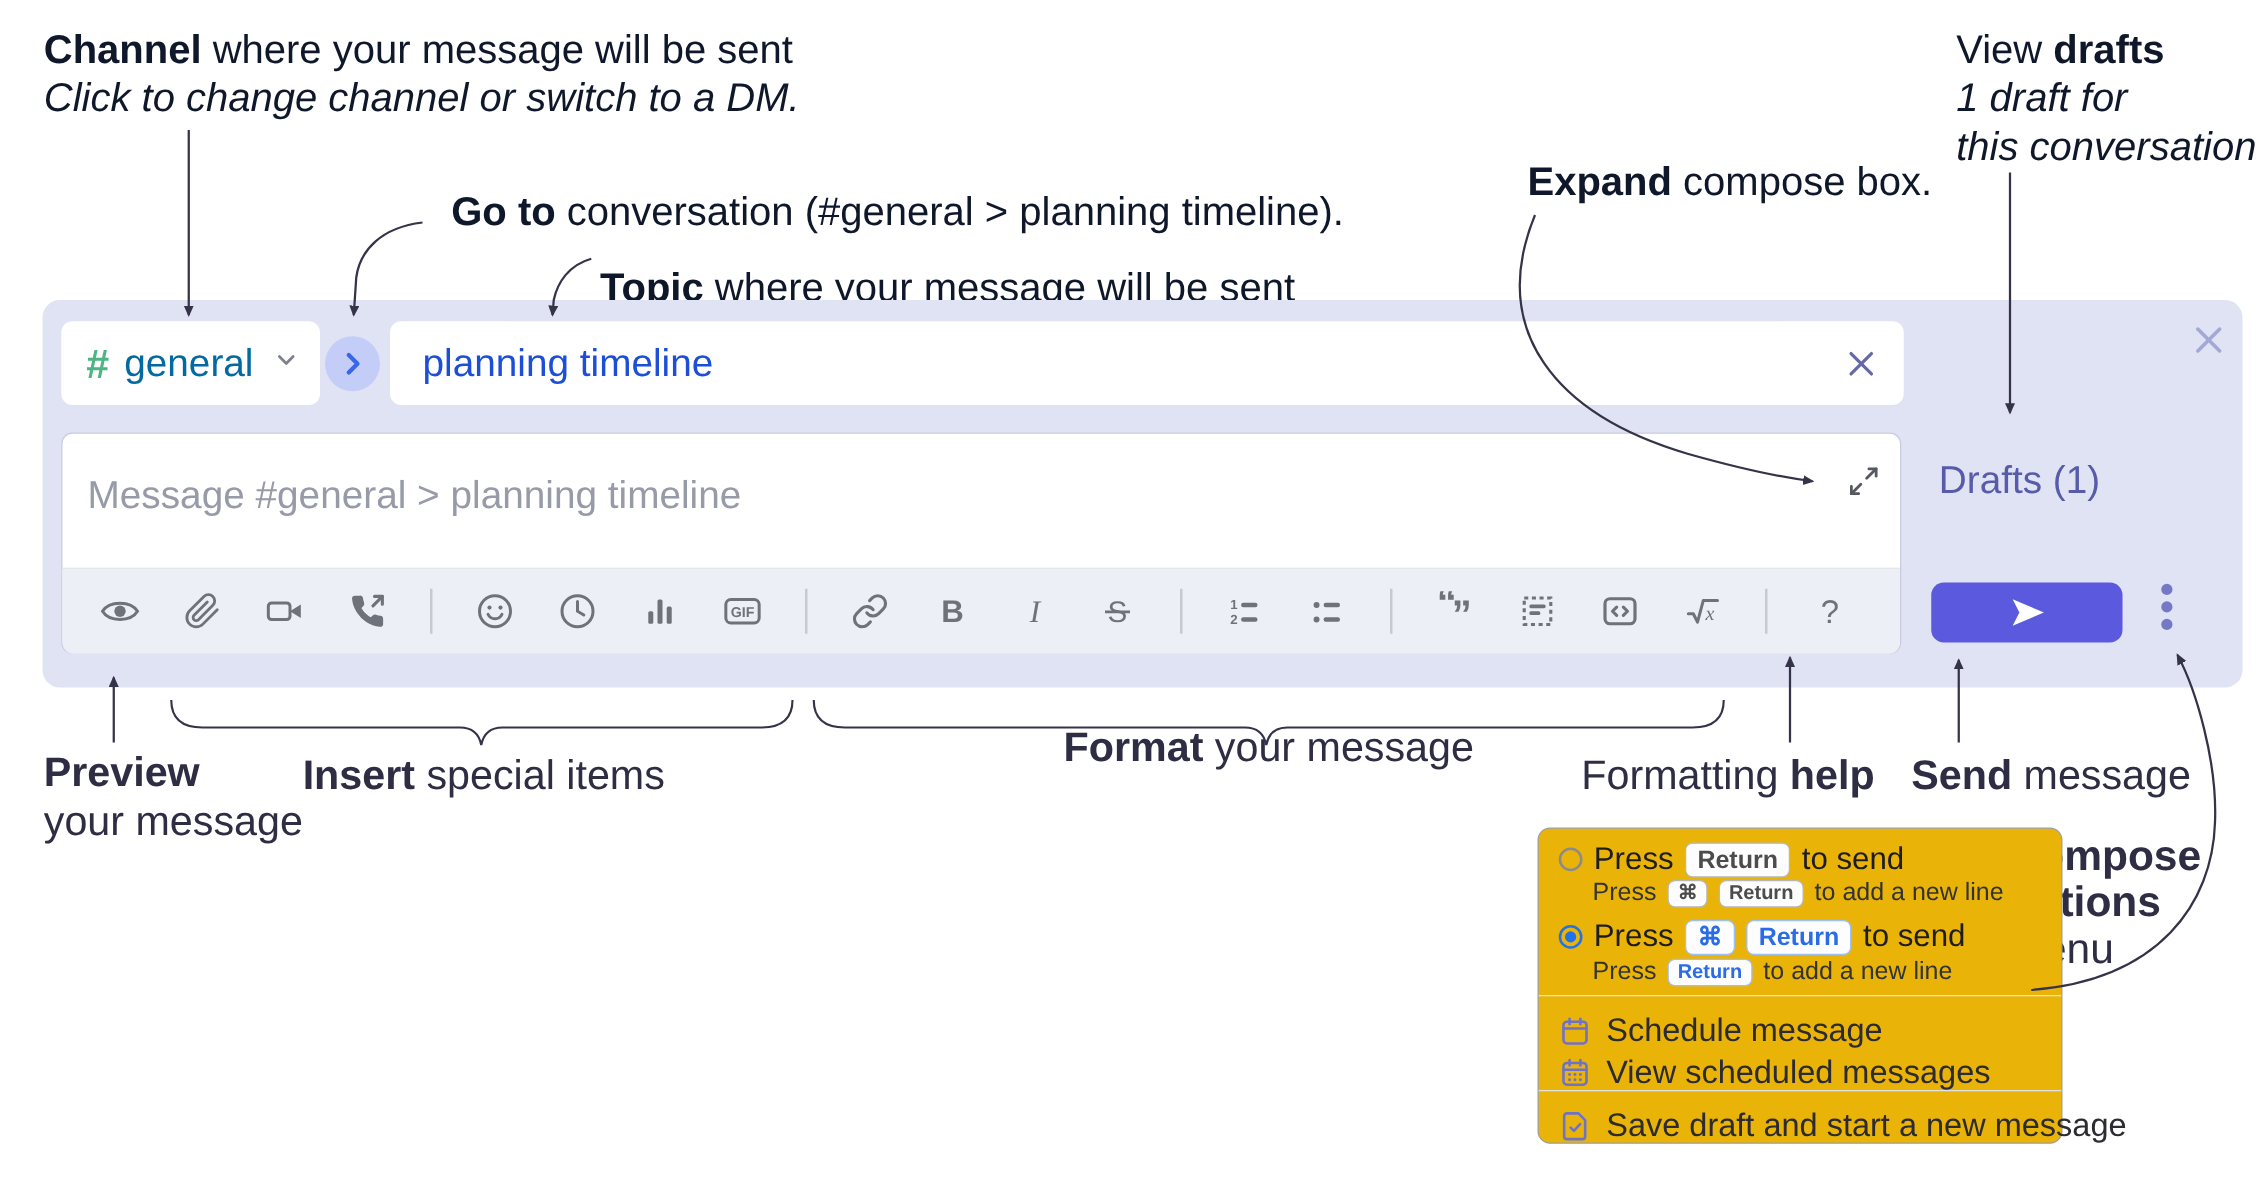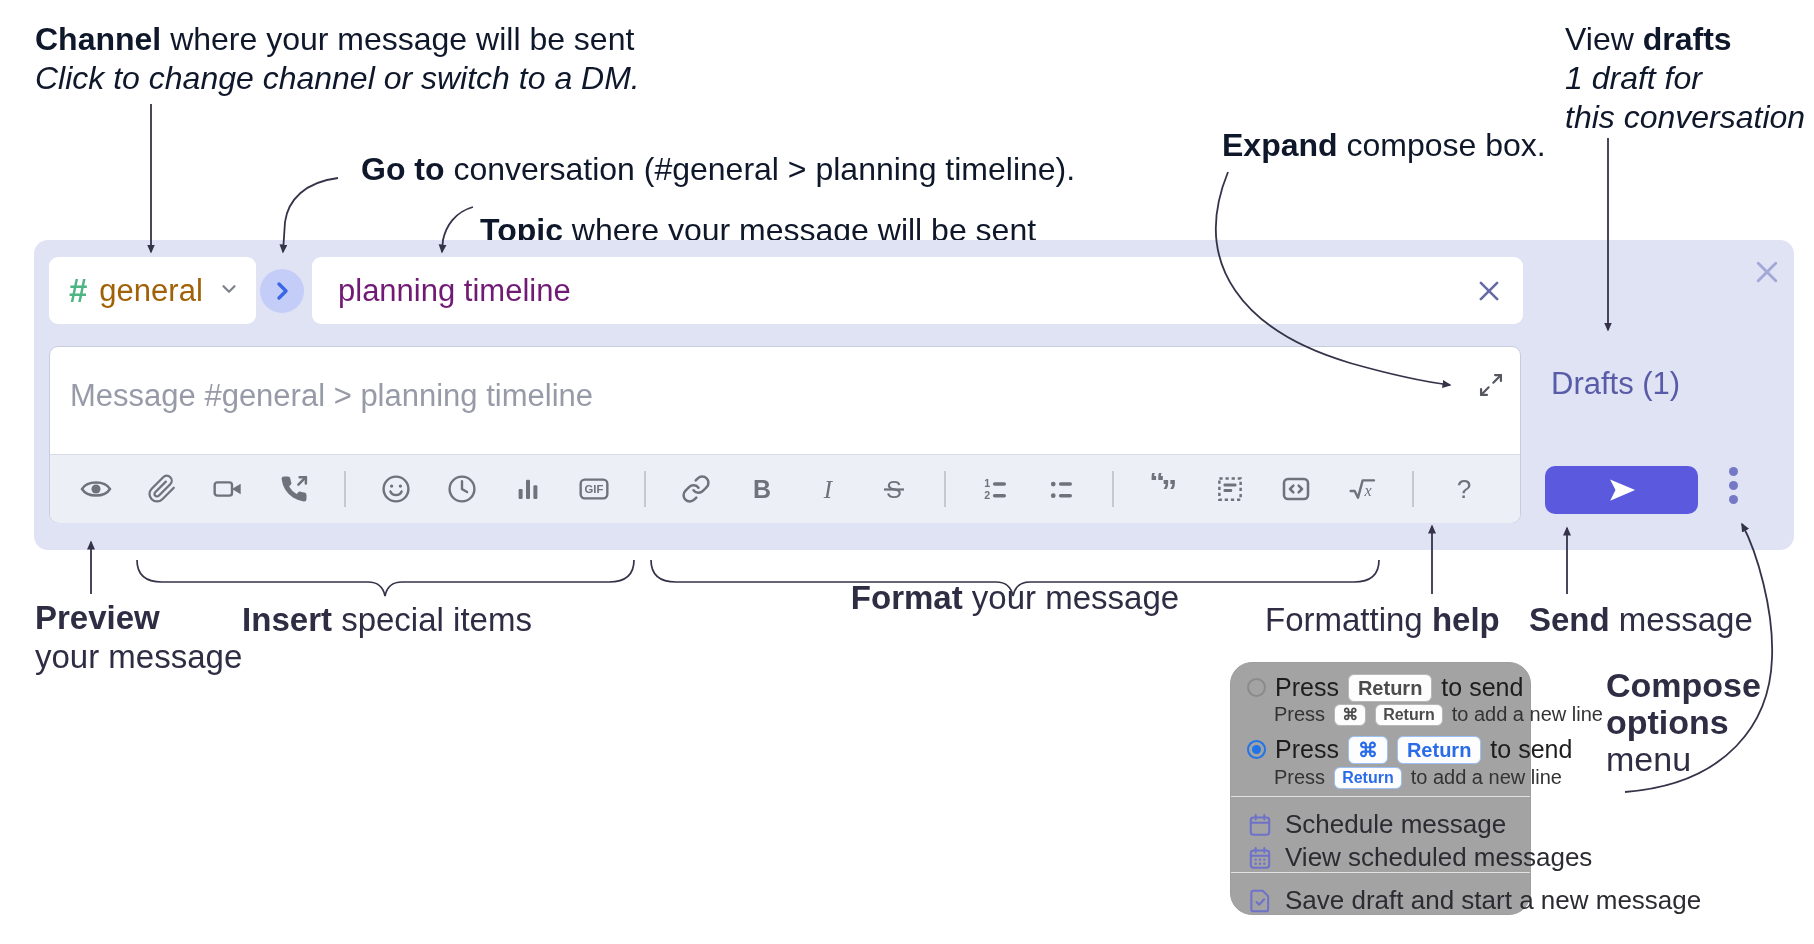--- a/index.html
+++ b/index.html
@@ -9,47 +9,47 @@
   .ann{position:absolute;font-size:32px;line-height:39px;color:#0f172a;white-space:nowrap;}
   .ann .b{font-weight:700;}
   .ann .it{font-style:italic;}
   .centered{transform:translateX(-50%);text-align:center;}
   
   #compose{position:absolute;left:34px;top:240px;width:1760px;height:310px;
            background:#e0e3f4;border-radius:14px;}
   .whitebox{position:absolute;background:#ffffff;border-radius:9px;}
   #channel-select{left:49px;top:257px;width:207px;height:67px;display:flex;align-items:center;padding:0 16px 0 20px;box-sizing:border-box;cursor:pointer;}
   #channel-hash{font-size:33px;font-weight:700;color:#4db584;}
-  #channel-name{font-size:31px;color:#a16207;margin-left:12px;}
+  #channel-name{font-size:31px;color:#0369a1;margin-left:12px;}
   #channel-chevron{margin-left:auto;}
   #goto-btn{position:absolute;left:260px;top:269px;width:44px;height:44px;border-radius:50%;
             background:#c3cdf8;display:flex;align-items:center;justify-content:center;}
   #topic-input{left:312px;top:257px;width:1211px;height:67px;display:flex;align-items:center;padding:0 20px 0 26px;box-sizing:border-box;}
-  #topic-text{font-size:31px;color:#701a75;}
+  #topic-text{font-size:31px;color:#1d4ed8;}
   #topic-clear{margin-left:auto;display:flex;}
   #message-box{left:49px;top:346px;width:1472px;height:177px;border:1px solid #c9ccdf;box-sizing:border-box;}
   #message-placeholder{position:absolute;left:70px;top:378px;font-size:31px;color:#979aa7;}
   #expand-icon{position:absolute;left:1477px;top:371px;display:flex;}
   #toolbar{position:absolute;left:50px;top:454px;width:1470px;height:69px;background:#edeff6;
            border-radius:0 0 9px 9px;border-top:1px solid #d8dbe8;box-sizing:border-box;
            display:flex;align-items:center;gap:34px;padding-left:30px;}
   .tico{width:32px;height:32px;flex:none;display:flex;align-items:center;justify-content:center;cursor:pointer;}
   .tdiv{width:2px;height:36px;background:#c7c9d1;flex:none;}
   #drafts-link{position:absolute;left:1551px;top:366px;font-size:31px;color:#585ca8;cursor:pointer;}
   #send-btn{position:absolute;left:1545px;top:466px;width:153px;height:48px;border-radius:10px;
             background:#5b59dd;display:flex;align-items:center;justify-content:center;cursor:pointer;}
   #ellipsis{position:absolute;left:1729px;top:467px;display:flex;flex-direction:column;gap:5px;cursor:pointer;}
   #ellipsis div{width:9px;height:9px;border-radius:50%;background:#7478c5;}
   #compose-close{position:absolute;left:1752px;top:257px;display:flex;cursor:pointer;}
   
   .lbl{position:absolute;font-size:33px;line-height:39px;color:#2e2d44;white-space:nowrap;}
   .lbl .b{font-weight:700;}
   
-  #popup{position:absolute;left:1230px;top:662px;width:301px;height:253px;background:#a3a3a3;
-         border:1.5px solid #9e9e9e;border-radius:22px;box-sizing:border-box;}
+  #popup{position:absolute;left:1230px;top:662px;width:420px;height:253px;background:#eab308;
+         border:1.5px solid #9e9e9e;border-radius:10px;box-sizing:border-box;}
   .prow{position:absolute;display:flex;align-items:center;gap:9px;white-space:nowrap;}
   .prow .txt{font-size:25px;color:#1d1d1d;}
   .prow .stxt{font-size:20px;color:#333333;}
   .kbd{font-size:20px;color:#4c4c4c;background:#fdfdfd;border:1.5px solid #b7b7b7;border-radius:6px;
        padding:1px 9px;line-height:24px;font-weight:bold;}
   .kbd.small{font-size:16px;padding:0 7px;line-height:20px;}
   .kbd.blue{color:#2a6ce8;border-color:#9cc0f8;}
   .radio{width:19px;height:19px;border:2px solid #8b8b8b;border-radius:50%;box-sizing:border-box;flex:none;position:relative;cursor:pointer;}
   .radio.sel{border-color:#2173e8;}
   .radio.sel::after{content:"";position:absolute;left:3px;top:3px;width:9px;height:9px;border-radius:50%;background:#2173e8;}

